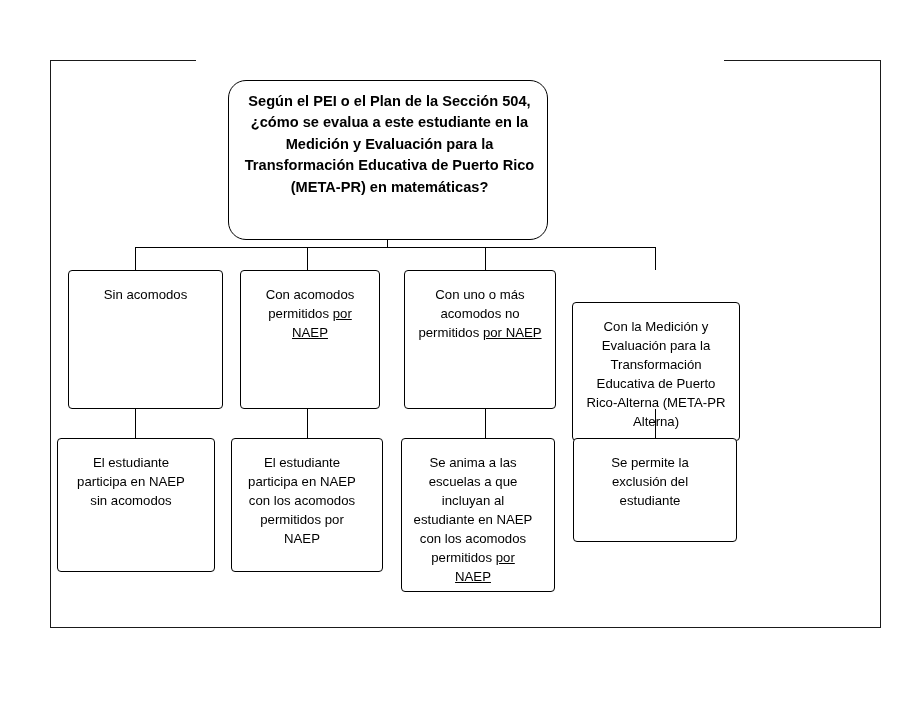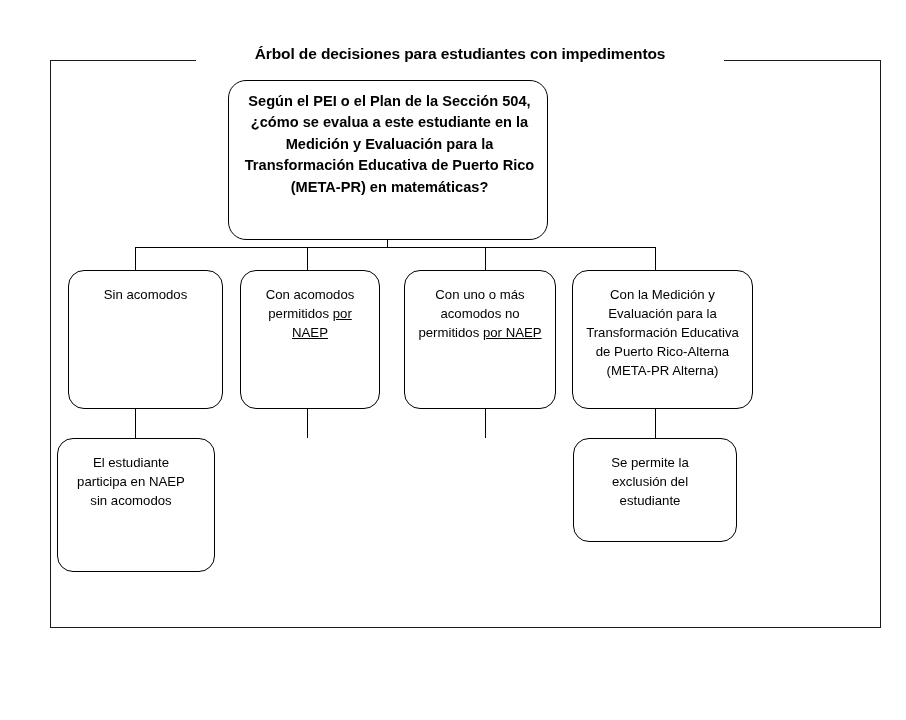--- a/index.html
+++ b/index.html
@@ -44,21 +44,21 @@
     letter-spacing: -0.1px;
     line-height: 1.2;
     white-space: nowrap;
   }
 
   
   .node {
     position: absolute;
     box-sizing: border-box;
     border: 1.3px solid #000000;
-    border-radius: 16px;
+    border-radius: 4px;
     background: #ffffff;
     display: flex;
     justify-content: center;
     align-items: flex-start;
     text-align: center;
     overflow: hidden;
   }
   .node .node-text {
     display: block;
     width: 100%;
@@ -80,21 +80,21 @@
   .node-branch {
     top: 270px;
     height: 139px;
     padding: 14px 10px 0 10px;
     font-size: 13.2px;
     line-height: 1.44;
   }
   .branch-1 { left: 68px;  width: 155px; }
   .branch-2 { left: 240px; width: 140px; }
   .branch-3 { left: 404px; width: 152px; }
-  .branch-4 { left: 572px; width: 181px; }
+  .branch-4 { left: 572px; width: 168px; margin-top: 32px; }
 
   .node-outcome {
     top: 438px;
     padding: 14px 20px 0 10px;
     font-size: 13.2px;
     line-height: 1.44;
   }
   .outcome-1 { left: 57px;  width: 158px; height: 134px; }
   .outcome-2 { left: 231px; width: 152px; height: 134px; }
   .outcome-3 { left: 401px; width: 154px; height: 154px; }
@@ -114,21 +114,20 @@
 <body>
 
 <div id="canvas">
 
   <div class="frame-side frame-top-l"></div>
   <div class="frame-side frame-top-r"></div>
   <div class="frame-side frame-left"></div>
   <div class="frame-side frame-right"></div>
   <div class="frame-side frame-bottom"></div>
 
-  <div class="diagram-title">Árbol de decisiones para estudiantes con impedimentos</div>
 
   <div class="node node-root">
     <span class="node-text">Según el PEI o el Plan de la Sección 504, ¿cómo se evalua a este estudiante en la Medición y Evaluación para la Transformación Educativa de Puerto Rico (META-PR) en matemáticas?</span>
   </div>
 
   <div class="line v-line" style="left:387px; top:239px; height:9px;"></div>
 
   <div class="line h-line" style="left:135px; top:247px; width:521px;"></div>
 
   <div class="line v-line" style="left:135px; top:247px; height:23px;"></div>
@@ -154,19 +153,25 @@
 
   <div class="line v-line" style="left:135px; top:409px; height:29px;"></div>
   <div class="line v-line" style="left:307px; top:409px; height:29px;"></div>
   <div class="line v-line" style="left:485px; top:409px; height:29px;"></div>
   <div class="line v-line" style="left:655px; top:409px; height:29px;"></div>
 
   <div class="node node-outcome outcome-1">
     <span class="node-text"><span>El estudiante participa en NAEP sin acomodos</span><span class="u"></span></span>
   </div>
 
+  <div class="node node-outcome outcome-2">
+    <span class="node-text"><span>El estudiante participa en NAEP con los acomodos permitidos por NAEP</span><span class="u"></span></span>
+  </div>
 
+  <div class="node node-outcome outcome-3">
+    <span class="node-text"><span>Se anima a las escuelas a que incluyan al estudiante en NAEP con los acomodos permitidos </span><span class="u">por NAEP</span></span>
+  </div>
 
   <div class="node node-outcome outcome-4">
     <span class="node-text"><span>Se permite la exclusión del estudiante</span><span class="u"></span></span>
   </div>
 
 </div>
 
 </body></html>

